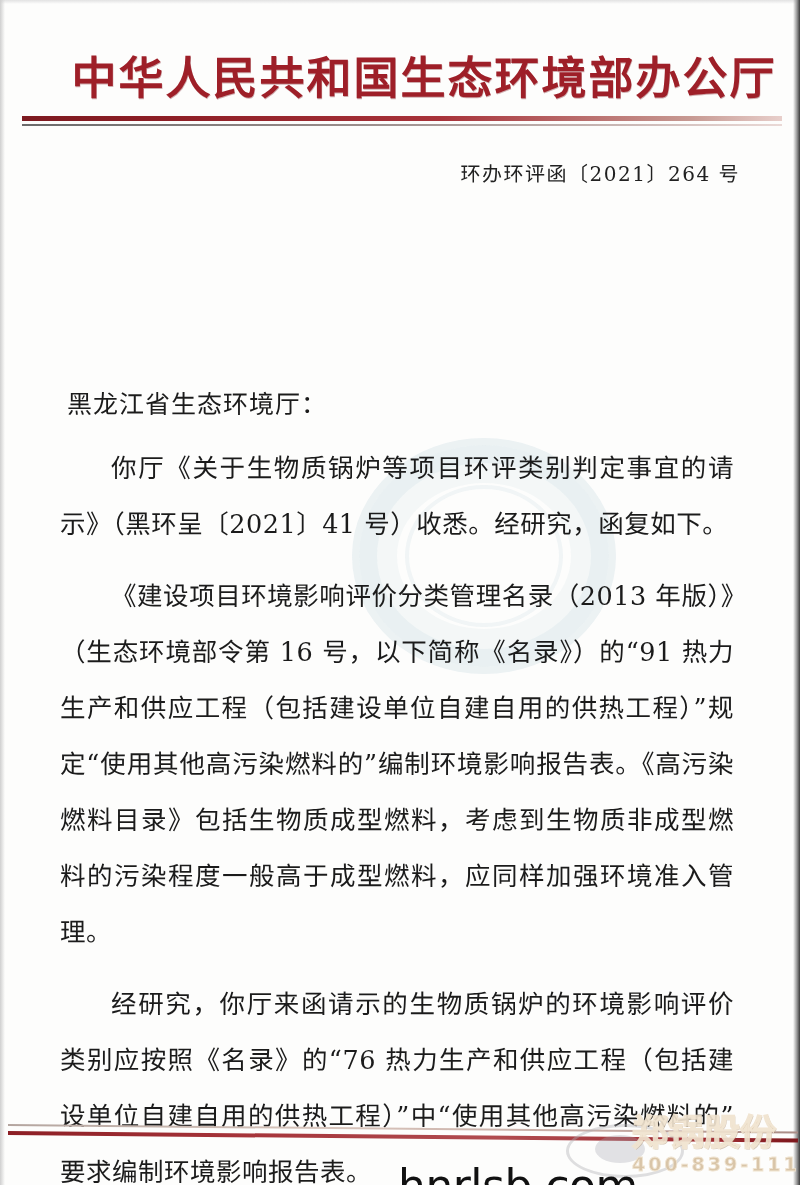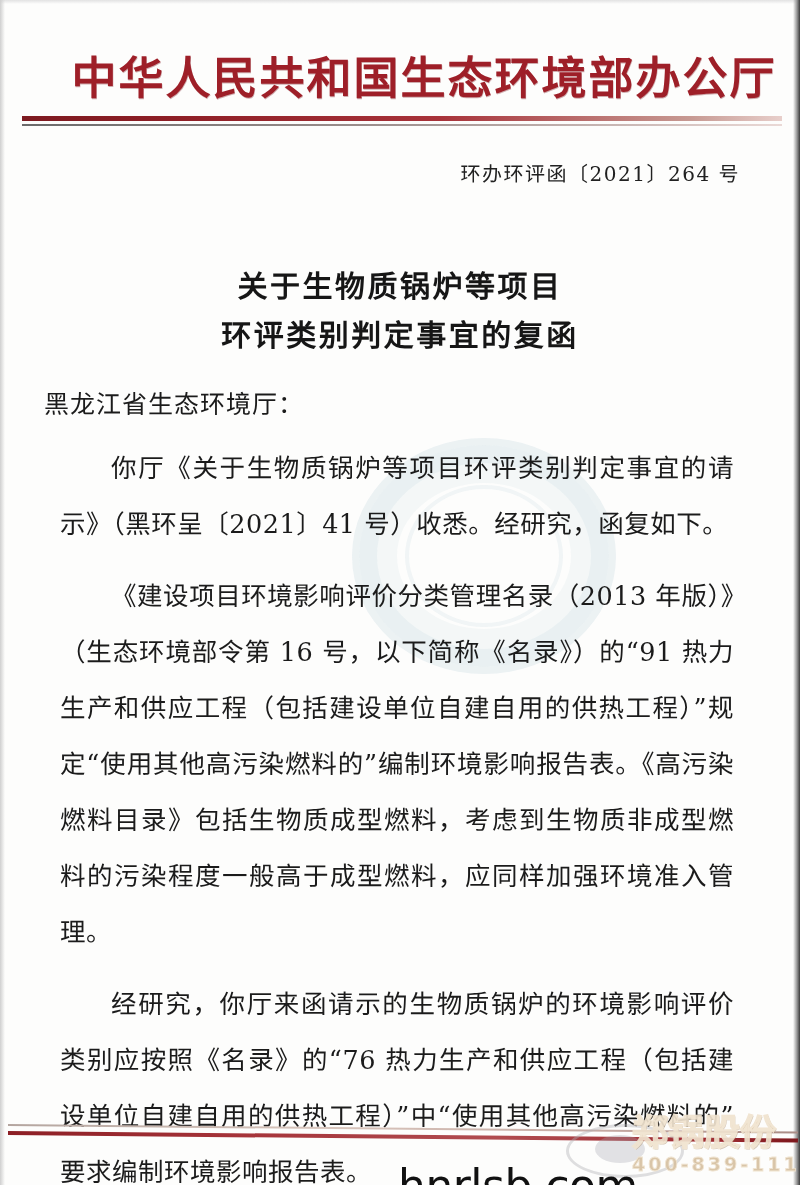--- a/index.html
+++ b/index.html
@@ -136,20 +136,21 @@
     left: 44px;
     top: 382px;
     width: 706px;
   }
   .addressee {
     font-size: 25px;
     letter-spacing: 1px;
     color: #1b1b1b;
     line-height: 46px;
     font-family: "DejaVu Serif", "Liberation Serif", serif;
+    margin-left: 23px;
   }
   .para {
     font-size: 25.5px;
     line-height: 56px;
     color: #1b1b1b;
     text-align: justify;
     text-justify: inter-character;
     font-family: "DejaVu Serif", "Liberation Serif", serif;
     letter-spacing: 0.5px;
     margin: 16px;
@@ -268,24 +269,20 @@
   <div class="masthead">
     <div class="masthead-title">中华人民共和国生态环境部办公厅</div>
   </div>
   <div class="rule-thick"></div>
   <div class="rule-thin"></div>
 
   <div class="seal-watermark"></div>
 
   <div class="doc-number">环办环评函〔2021〕264 号</div>
 
-  <div class="doc-title">
-    <span class="tline">关于生物质锅炉等项目</span>
-    <span class="tline">环评类别判定事宜的复函</span>
-  </div>
 
   <div class="body-area">
 
     <div class="addressee">黑龙江省生态环境厅：</div>
 
     <p class="para indent p-gap-1">你厅《关于生物质锅炉等项目环评类别判定事宜的请示》（黑环呈〔2021〕41 号）收悉。经研究，函复如下。</p>
 
 
     <p class="para indent p-gap-2">《建设项目环境影响评价分类管理名录（2013 年版）》（生态环境部令第 16 号，以下简称《名录》）的“91 热力生产和供应工程（包括建设单位自建自用的供热工程）”规定“使用其他高污染燃料的”编制环境影响报告表。《高污染燃料目录》包括生物质成型燃料，考虑到生物质非成型燃料的污染程度一般高于成型燃料，应同样加强环境准入管理。</p>
 

